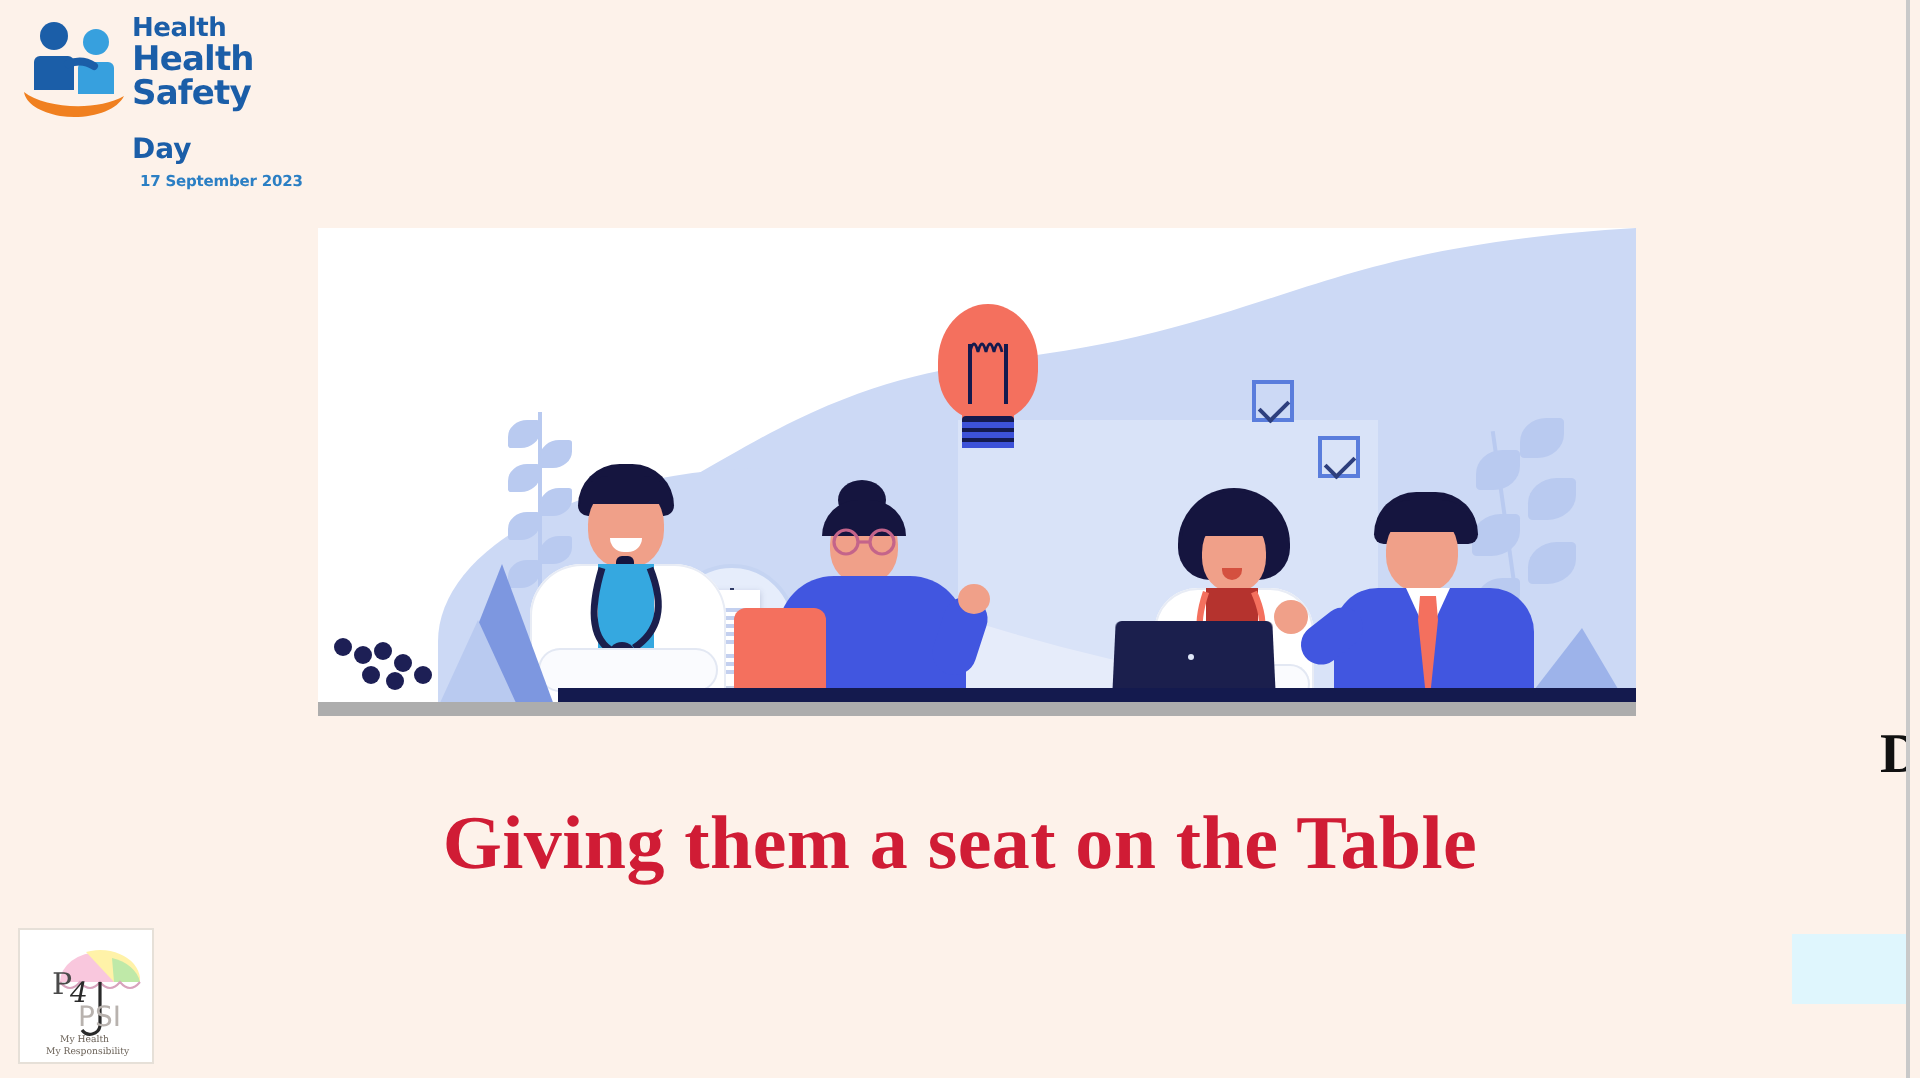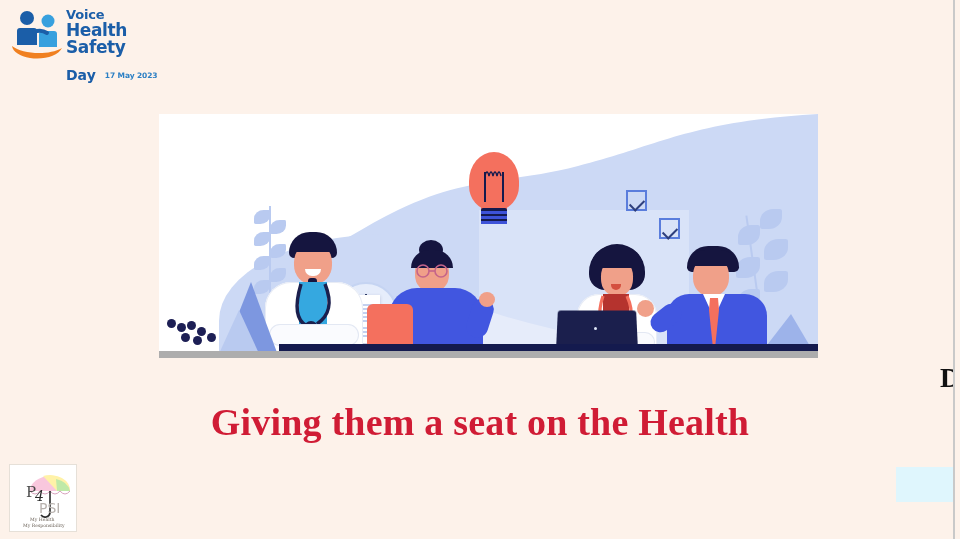--- a/index.html
+++ b/index.html
@@ -129,25 +129,25 @@
   <div class="wpsd-logo">
     <svg class="wpsd-mark" viewBox="0 0 58 56">
       <path d="M4,40 C14,48 40,50 54,42 C50,50 36,54 22,52 C12,50 5,46 4,40 Z" fill="#f08020"></path>
       <circle cx="19" cy="12" r="7" fill="#1b5ea8"></circle>
       <path d="M12,22 h14 a3,3 0 0 1 3,3 v14 h-20 v-14 a3,3 0 0 1 3,-3 z" fill="#1b5ea8"></path>
       <circle cx="40" cy="15" r="6.5" fill="#37a0de"></circle>
       <path d="M34,25 h12 a3,3 0 0 1 3,3 v13 h-18 v-13 a3,3 0 0 1 3,-3 z" fill="#37a0de"></path>
       <path d="M26,26 q7,-3 13,1" stroke="#1b5ea8" stroke-width="4" fill="none" stroke-linecap="round"></path>
     </svg>
     <div class="wpsd-text">
-      <div class="wpsd-l1">Voice</div>
+      <div class="wpsd-l1">Health</div>
       <div class="wpsd-l2">Health Safety</div>
       <div>
         <span class="wpsd-l3">Day</span>
-        <span class="wpsd-date">17 May 2023</span>
+        <span class="wpsd-date">17 September 2023</span>
       </div>
     </div>
   </div>
 
 
   <div class="illus">
     <div class="blob"></div>
     <div class="blob2"></div>
     <div class="screen-panel"></div>
 
@@ -281,21 +281,21 @@
       <div class="laptop-dot"></div>
       <div class="laptop-base"></div>
     </div>
 
     <div class="table">
       <div class="table-top"></div>
       <div class="table-shadow"></div>
     </div>
   </div>
 
-  <div class="title-red">Giving them a seat on the Health</div>
+  <div class="title-red">Giving them a seat on the Table</div>
 
 
   <div class="stray-letter">D</div>
   <div class="cyan-box"></div>
 
   <div style="position:absolute;left:10px;top:465px;width:66px;height:66px;background:#fff;box-shadow:0 0 0 1px #e6e0d8;">
     <svg viewBox="0 0 66 66" width="66" height="66">
       <path d="M20,26 a20,15 0 0 1 40,0 z" fill="#f9c7dd"></path>
       <path d="M33,11 a20,15 0 0 1 27,15 l-13,0 z" fill="#fff2a8"></path>
       <path d="M46,14 a20,15 0 0 1 14,12 l-13,0 z" fill="#bfe9a8"></path>

